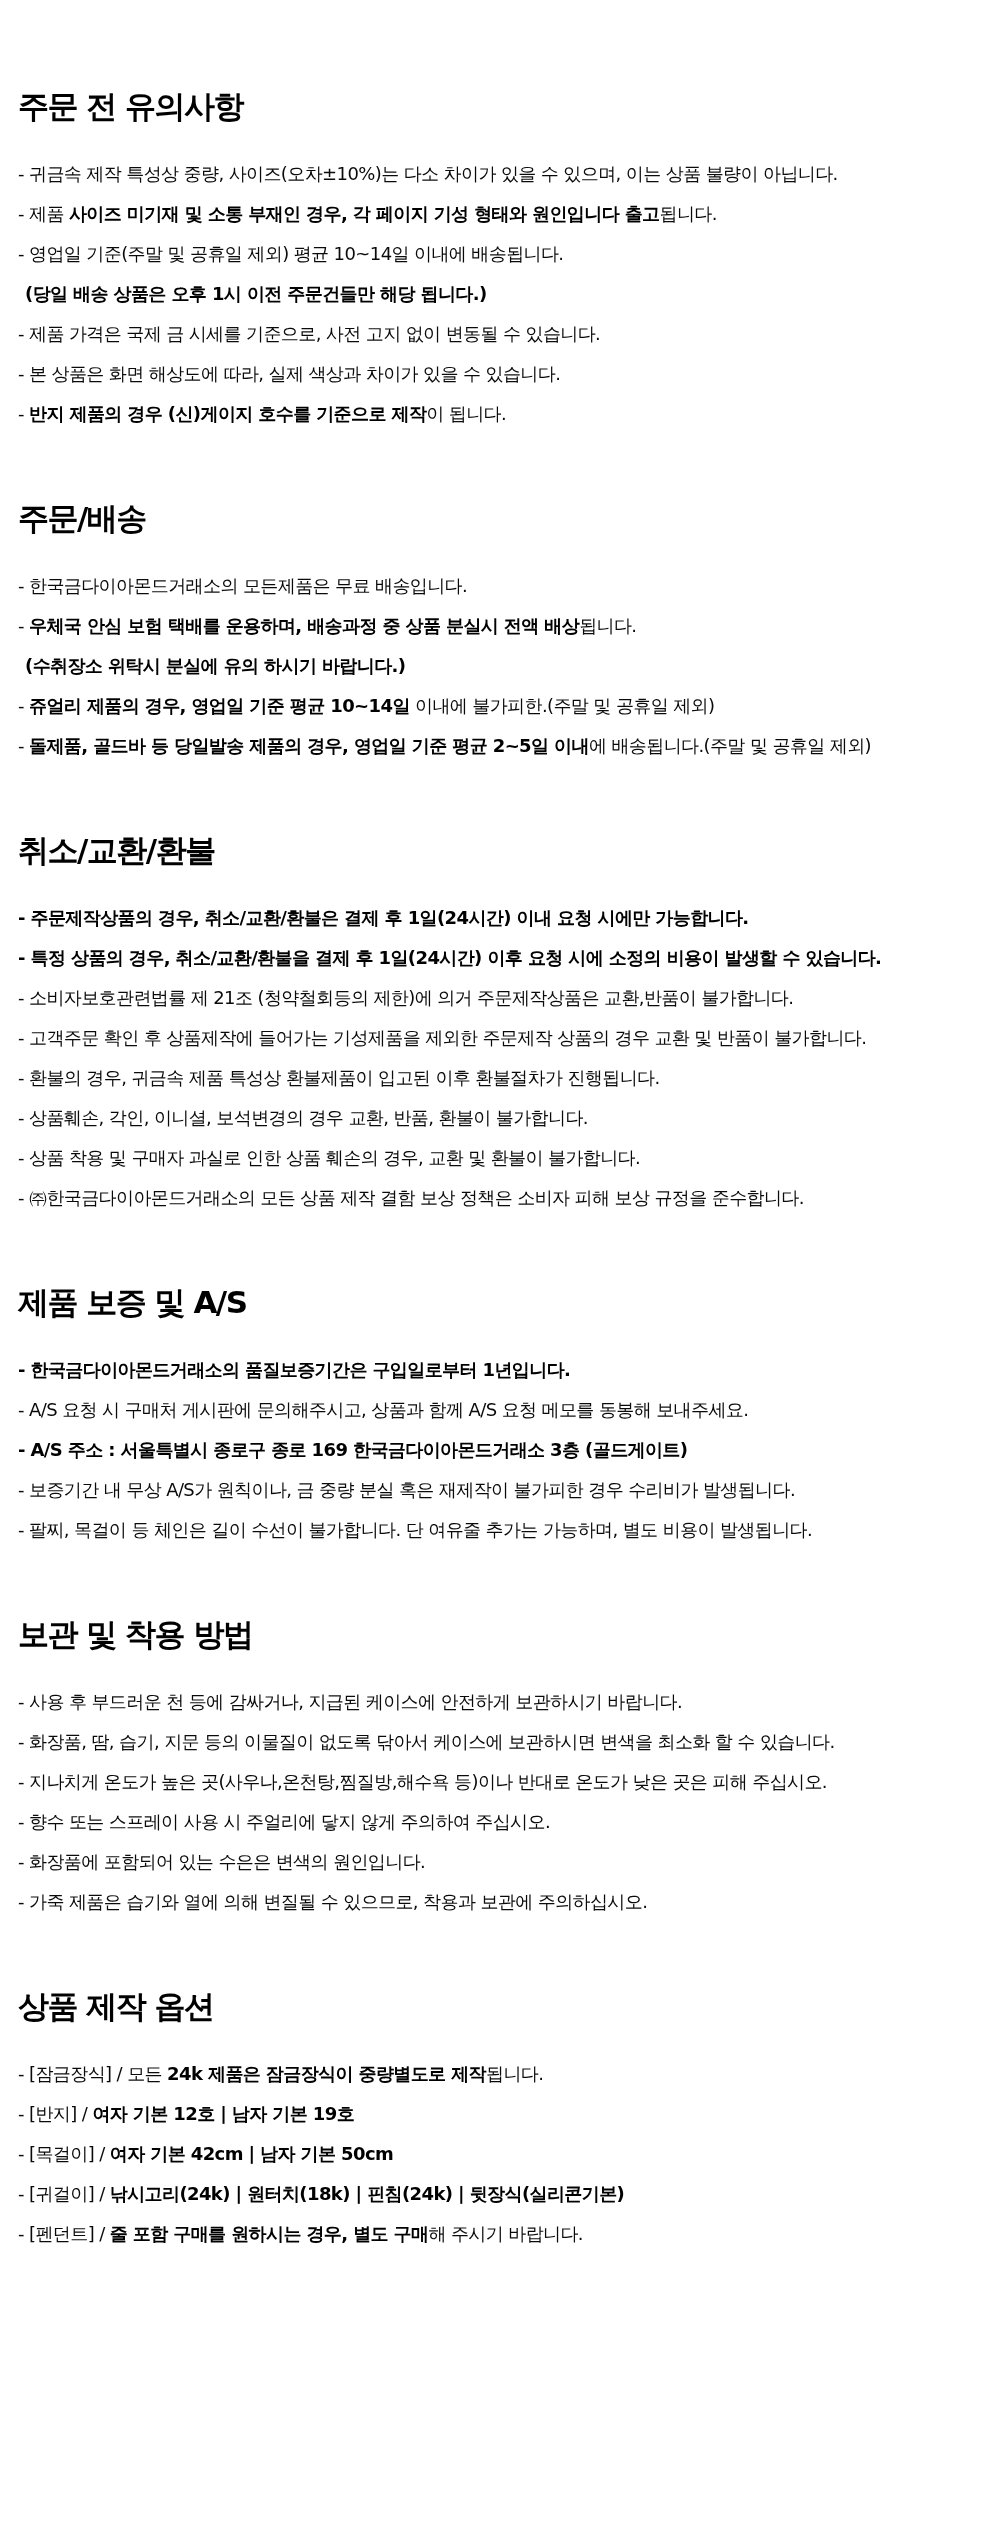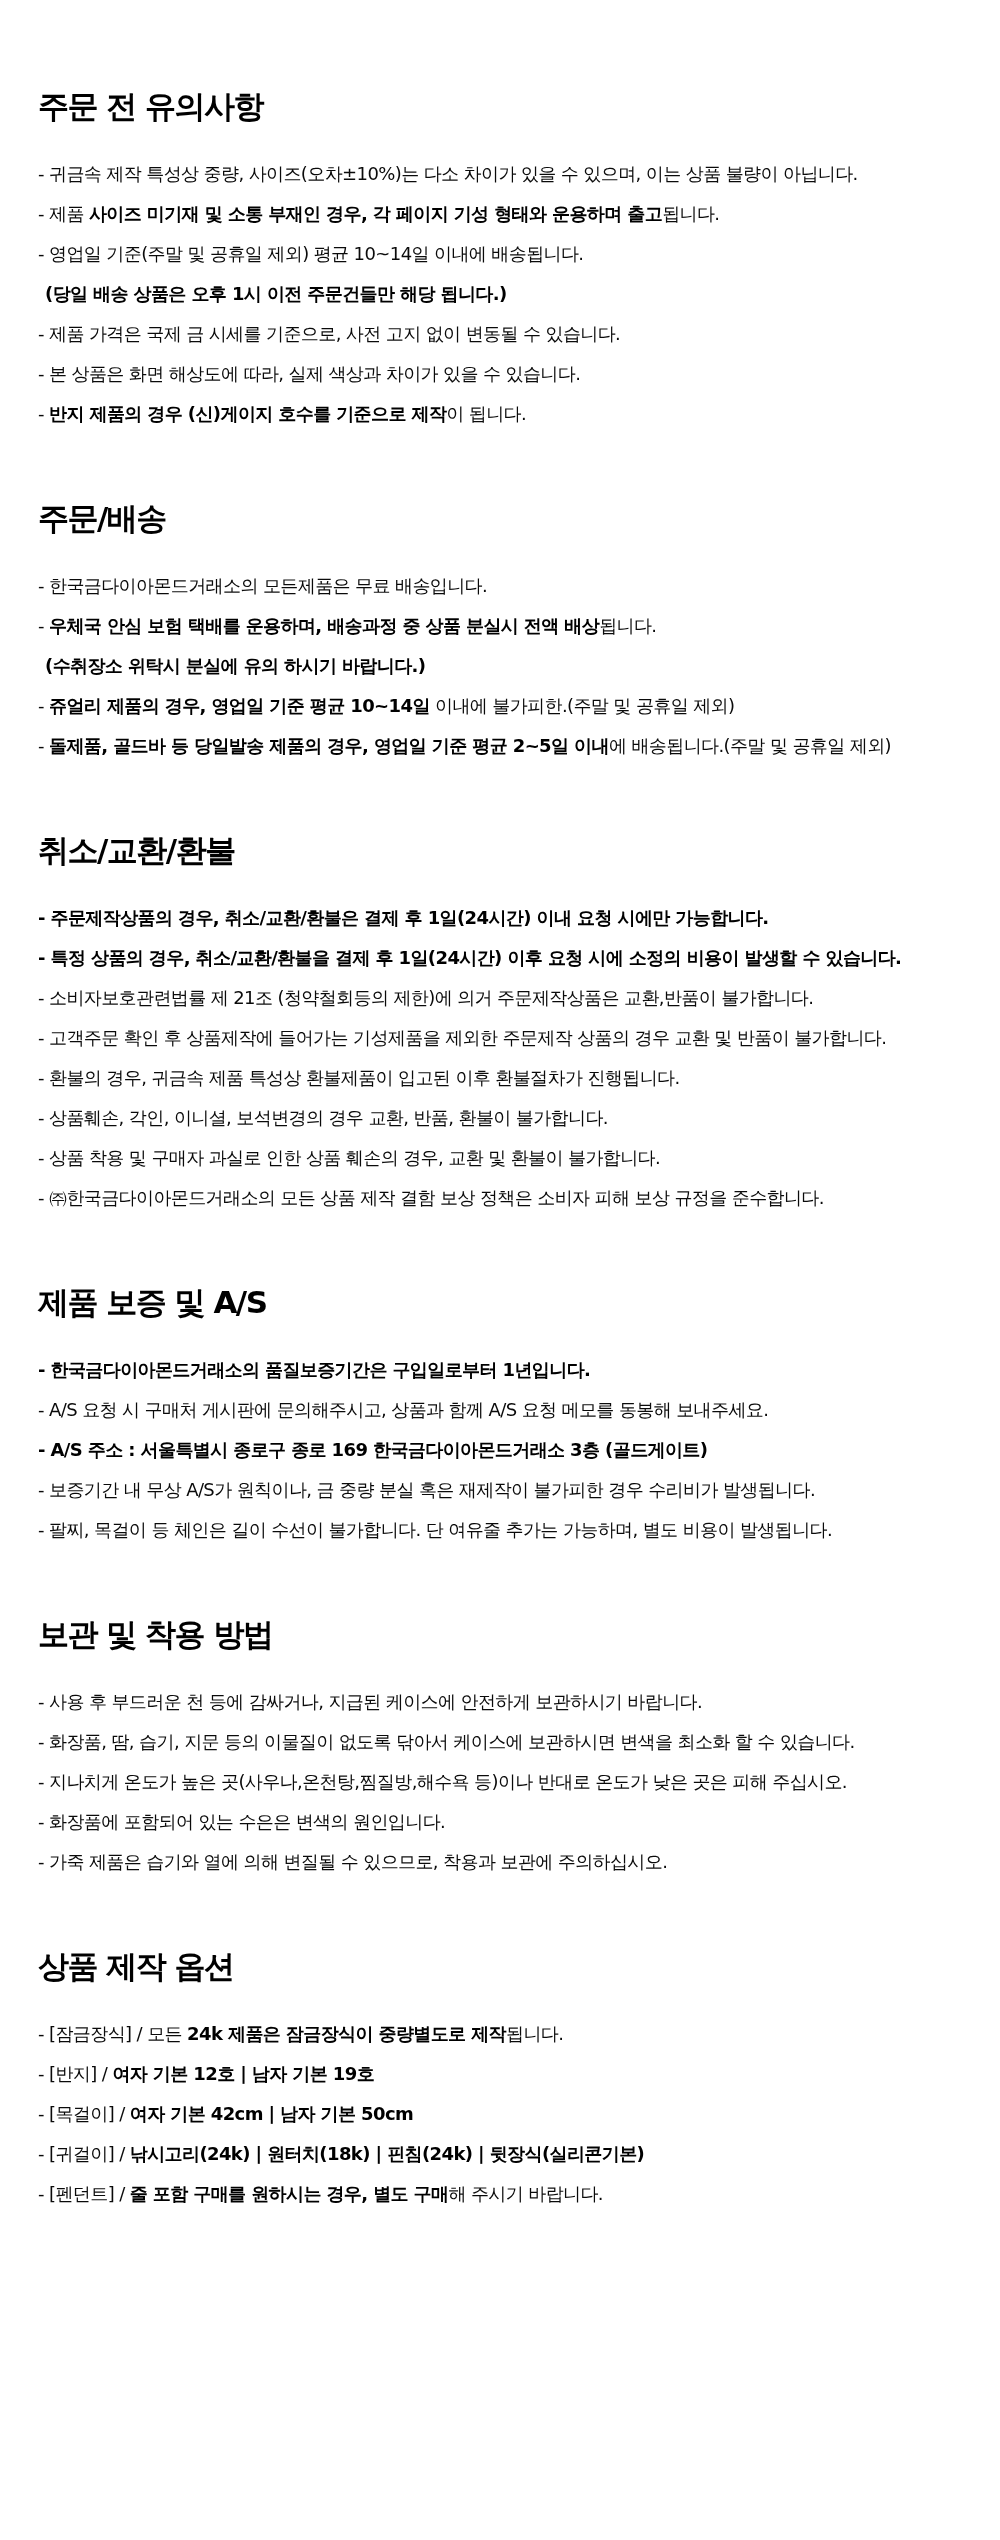--- a/index.html
+++ b/index.html
@@ -6,21 +6,21 @@
   body {
     width: 1000px;
     height: 2540px;
     background: #ffffff;
     color: #0a0a0a;
     font-family: "DejaVu Sans", "Liberation Sans", sans-serif;
     overflow: hidden;
   }
   .page {
     box-sizing: border-box;
-    padding: 86px 38px 0 38px;
+    padding: 86px 38px 0 18px;
   }
   section.notice-section { margin: 0 0 64px 0; }
   h2.section-heading {
     font-size: 31px;
     line-height: 40px;
     font-weight: 800;
     letter-spacing: -1.5px;
     color: #000000;
     margin: 0 0 28px 0;
   }
@@ -37,21 +37,21 @@
 </style>
 </head>
 <body>
 
 <main class="page">
   <div id="sections-root">
       <section class="notice-section">
         <h2 class="section-heading">주문 전 유의사항</h2>
         <ul class="notice-list">
           <li class="notice-line"><span class="seg">- 귀금속 제작 특성상 중량, 사이즈(오차±10%)는 다소 차이가 있을 수 있으며, 이는 상품 불량이 아닙니다.</span></li>
-          <li class="notice-line"><span class="seg">- 제품 </span><span class="seg b">사이즈 미기재 및 소통 부재인 경우, 각 페이지 기성 형태와 운용하며 출고</span><span class="seg">됩니다.</span></li>
+          <li class="notice-line"><span class="seg">- 제품 </span><span class="seg b">사이즈 미기재 및 소통 부재인 경우, 각 페이지 기성 형태와 원인입니다 출고</span><span class="seg">됩니다.</span></li>
           <li class="notice-line"><span class="seg">- 영업일 기준(주말 및 공휴일 제외) 평균 10~14일 이내에 배송됩니다.</span></li>
           <li class="notice-line indent"><span class="seg b">(당일 배송 상품은 오후 1시 이전 주문건들만 해당 됩니다.)</span></li>
           <li class="notice-line"><span class="seg">- 제품 가격은 국제 금 시세를 기준으로, 사전 고지 없이 변동될 수 있습니다.</span></li>
           <li class="notice-line"><span class="seg">- 본 상품은 화면 해상도에 따라, 실제 색상과 차이가 있을 수 있습니다.</span></li>
           <li class="notice-line"><span class="seg">- </span><span class="seg b">반지 제품의 경우 (신)게이지 호수를 기준으로 제작</span><span class="seg">이 됩니다.</span></li>
         </ul>
       </section>
       <section class="notice-section">
         <h2 class="section-heading">주문/배송</h2>
         <ul class="notice-list">
@@ -84,20 +84,21 @@
           <li class="notice-line"><span class="seg">- 보증기간 내 무상 A/S가 원칙이나, 금 중량 분실 혹은 재제작이 불가피한 경우 수리비가 발생됩니다.</span></li>
           <li class="notice-line"><span class="seg">- 팔찌, 목걸이 등 체인은 길이 수선이 불가합니다. 단 여유줄 추가는 가능하며, 별도 비용이 발생됩니다.</span></li>
         </ul>
       </section>
       <section class="notice-section">
         <h2 class="section-heading">보관 및 착용 방법</h2>
         <ul class="notice-list">
           <li class="notice-line"><span class="seg">- 사용 후 부드러운 천 등에 감싸거나, 지급된 케이스에 안전하게 보관하시기 바랍니다.</span></li>
           <li class="notice-line"><span class="seg">- 화장품, 땀, 습기, 지문 등의 이물질이 없도록 닦아서 케이스에 보관하시면 변색을 최소화 할 수 있습니다.</span></li>
           <li class="notice-line"><span class="seg">- 지나치게 온도가 높은 곳(사우나,온천탕,찜질방,해수욕 등)이나 반대로 온도가 낮은 곳은 피해 주십시오.</span></li>
+          <li class="notice-line"><span class="seg">- 향수 또는 스프레이 사용 시 주얼리에 닿지 않게 주의하여 주십시오.</span></li>
           <li class="notice-line"><span class="seg">- 화장품에 포함되어 있는 수은은 변색의 원인입니다.</span></li>
           <li class="notice-line"><span class="seg">- 가죽 제품은 습기와 열에 의해 변질될 수 있으므로, 착용과 보관에 주의하십시오.</span></li>
         </ul>
       </section>
       <section class="notice-section">
         <h2 class="section-heading">상품 제작 옵션</h2>
         <ul class="notice-list">
           <li class="notice-line"><span class="seg">- [잠금장식] / 모든 </span><span class="seg b">24k 제품은 잠금장식이 중량별도로 제작</span><span class="seg">됩니다.</span></li>
           <li class="notice-line"><span class="seg">- [반지] / </span><span class="seg b">여자 기본 12호 | 남자 기본 19호</span></li>
           <li class="notice-line"><span class="seg">- [목걸이] / </span><span class="seg b">여자 기본 42cm | 남자 기본 50cm</span></li>

